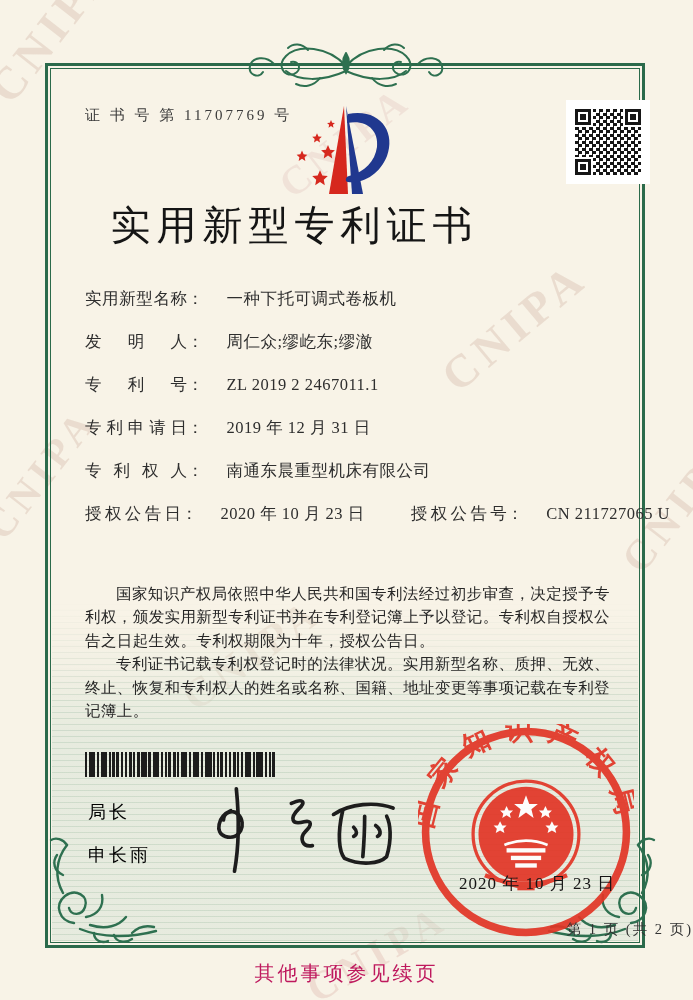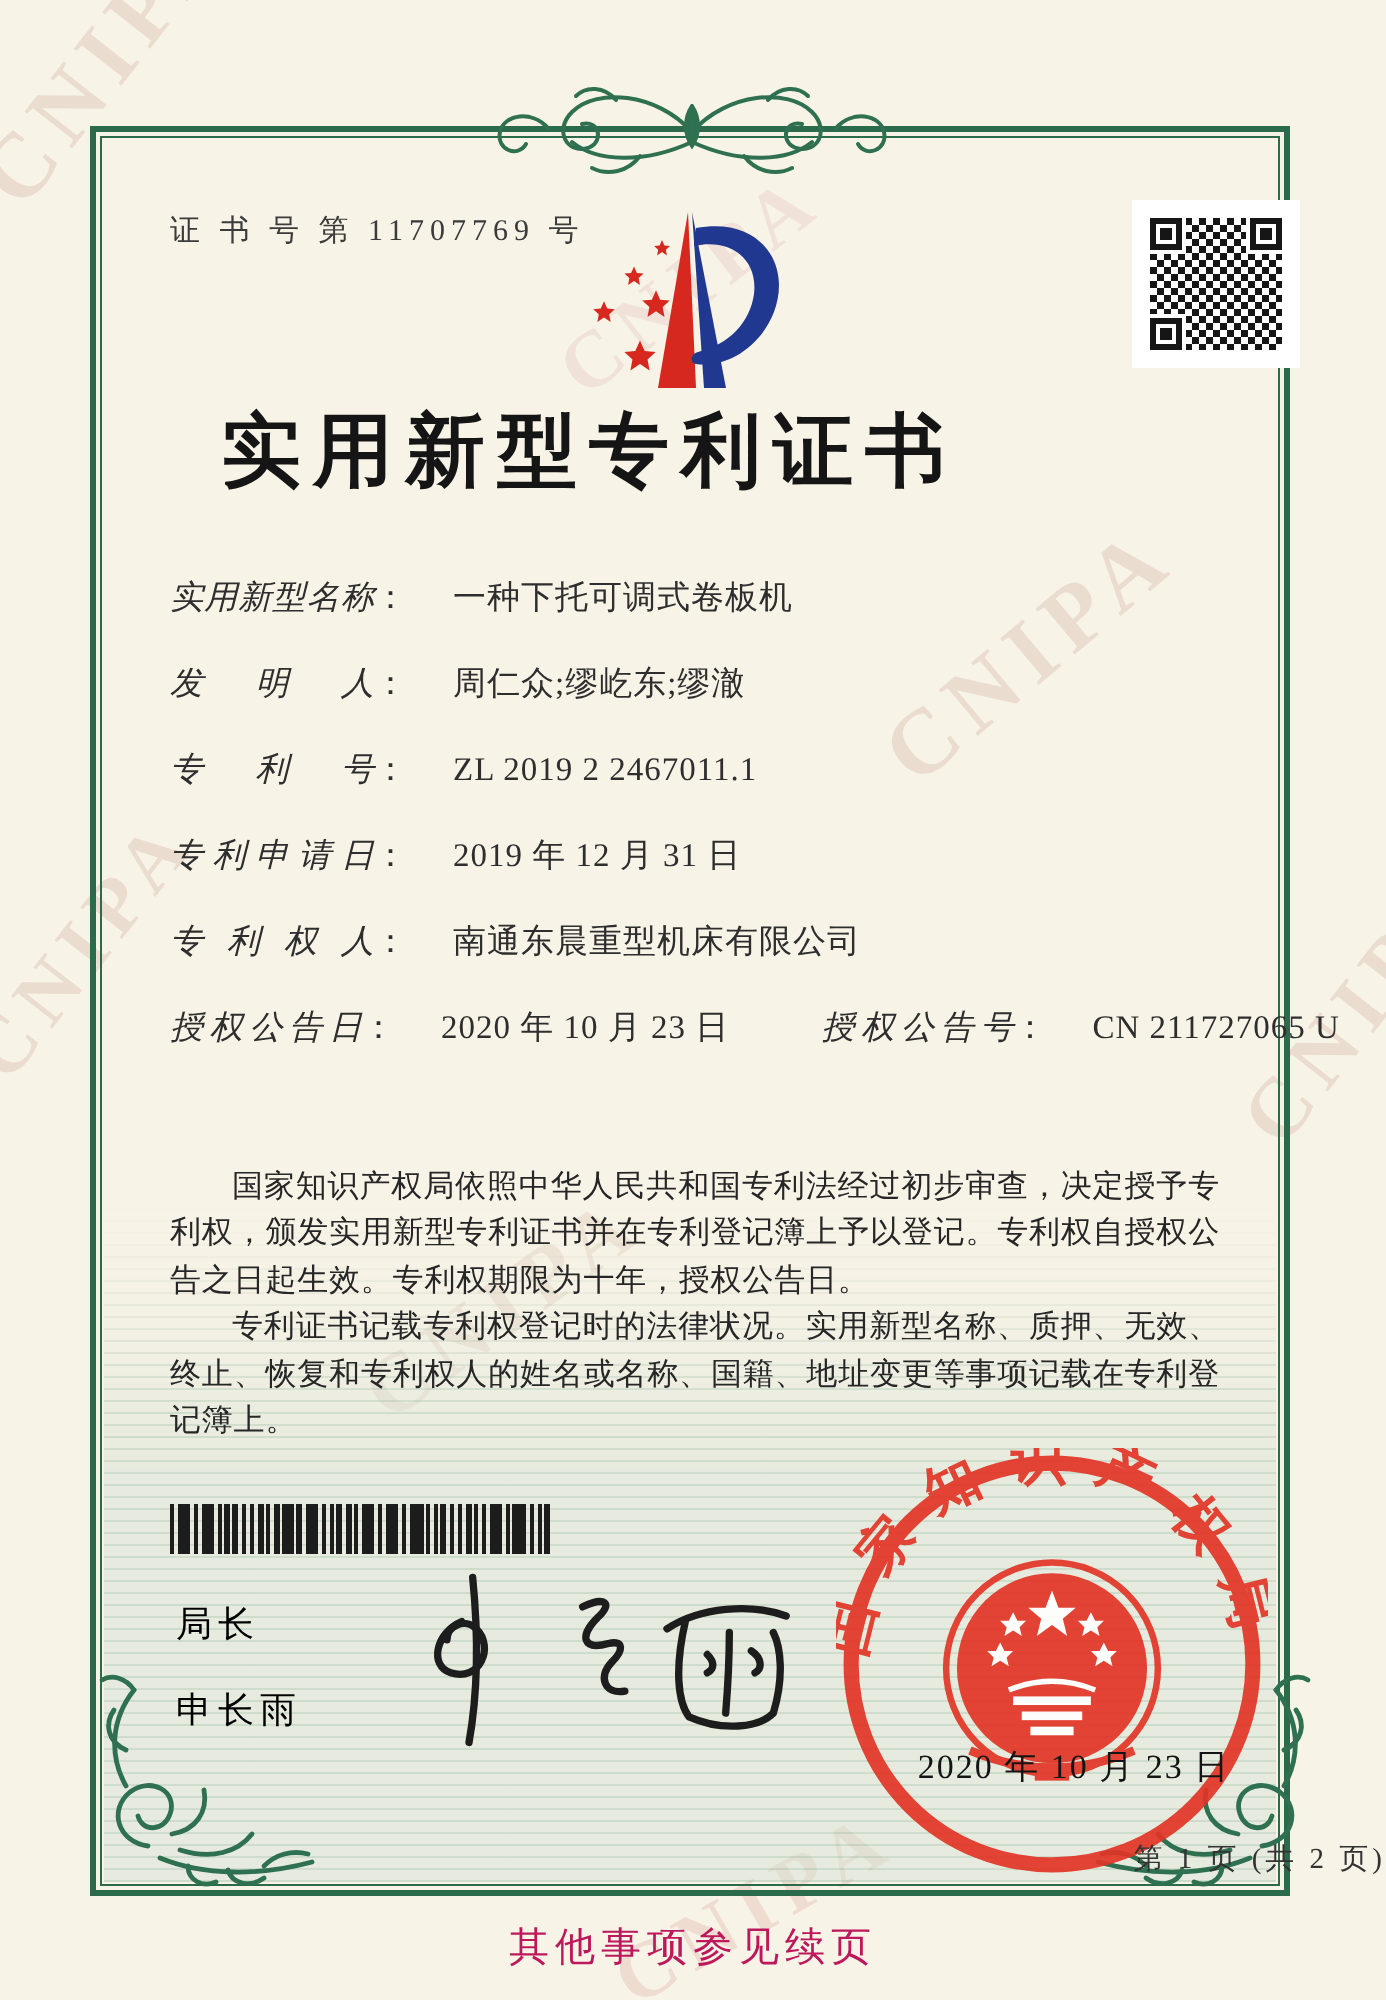--- a/index.html
+++ b/index.html
@@ -69,29 +69,29 @@
     position:relative; width:66px; height:66px;
     background:
       conic-gradient(#161616 25%, rgba(0,0,0,0) 0 50%, #161616 0 75%, rgba(0,0,0,0) 0) 0 0/7px 7px;
   }
   .finder { position:absolute; width:16px; height:16px; border:3px solid #161616; background:#fff; box-shadow:0 0 0 2px #fff; }
   .finder::after { content:""; position:absolute; inset:2px; background:#161616; }
   .finder.tl{ left:0; top:0; } .finder.tr{ right:0; top:0; } .finder.bl{ left:0; bottom:0; }
 
   .doc-title {
     position:absolute; left:0; top:198px; width:589px;
-    text-align:center; font-size:40px; font-weight:700;
+    text-align:center; font-size:40px; font-weight:400;
     letter-spacing:6px; color:#151515;
   }
 
   .fields { position:absolute; left:85px; top:288px; width:540px; }
   .field-row { height:24px; margin-bottom:19px; font-size:16.5px; color:#2e2e2e; white-space:nowrap; }
   .flabel {
     display:inline-block; width:102px; vertical-align:bottom;
-    text-align:justify; text-align-last:justify;font-style:italic;
+    text-align:justify; text-align-last:justify;
   }
   .colon { display:inline-block; }
   .fvalue { margin-left:23px; letter-spacing:0.5px; }
   .field-pair { display:inline-block; }
   .field-pair.right { margin-left:42px; }
   .field-pair .flabel { width:96px; }
 
   .paragraphs {
     position:absolute; left:85px; top:582px; width:525px;
     font-size:15.5px; line-height:23.4px; text-align:justify;

